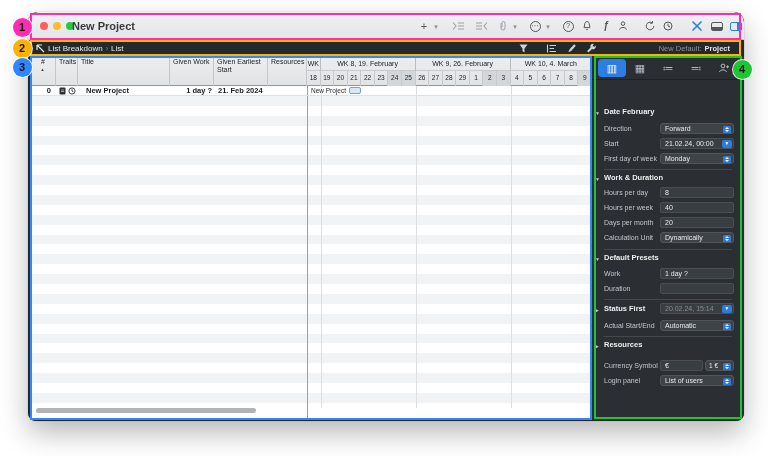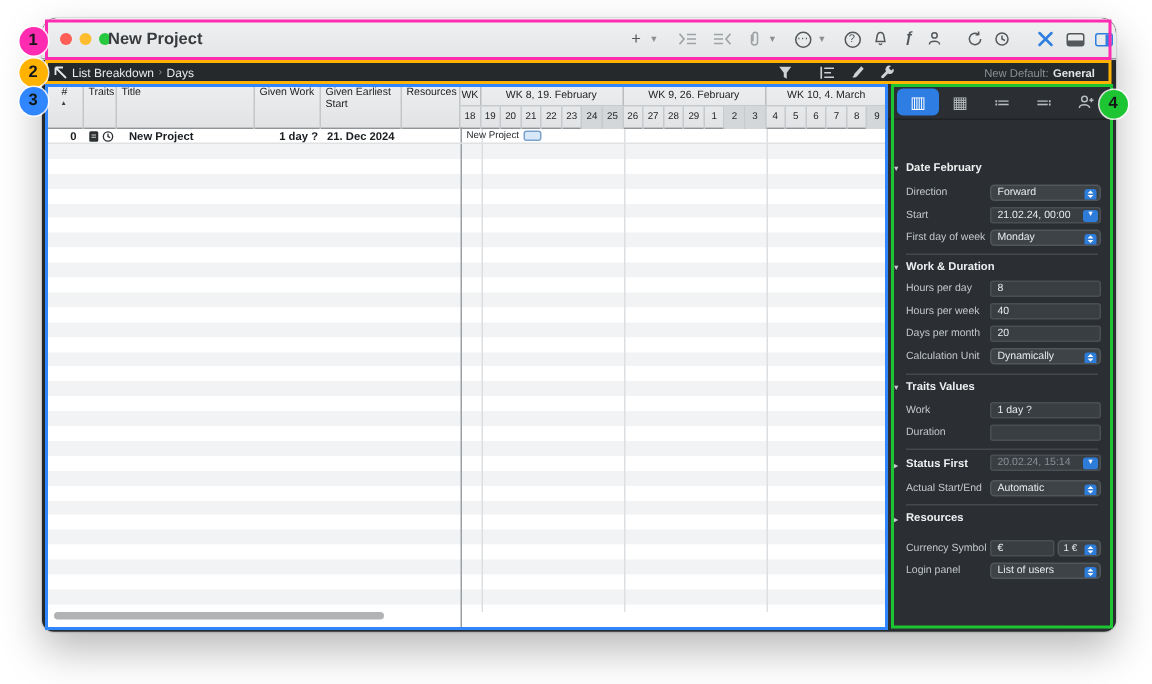--- a/index.html
+++ b/index.html
@@ -121,21 +121,21 @@
 
   <div class="toolbar2">
     <span class="t2i" style="left:6px">
       <svg width="11" height="11" viewBox="0 0 11 11">
           <path d="M2 2 L2 7 M2 2 L7 2 M2 2 L9 9" fill="none" stroke="#e4e7e9" stroke-width="1.2"></path>
         </svg>
     </span>
     <span class="crumb">
       <span>List Breakdown</span>
       <span class="sep">›</span>
-      <span>Days</span>
+      <span>List</span>
     </span>
     <span class="t2i" style="left:489px">
       <svg width="11" height="11" viewBox="0 0 11 11">
           <path d="M1.5 1.5 H9.5 L6.5 5.5 V9.5 L4.5 8.3 V5.5 Z" fill="currentColor"></path>
         </svg>
     </span>
     <span class="t2i" style="left:517px">
       <svg width="11" height="11" viewBox="0 0 11 11">
           <path d="M1.5 1.5 V9.5 M3.5 2.5 H10 M3.5 5.5 H8 M3.5 8.5 H10" fill="none" stroke="currentColor" stroke-width="1.1"></path>
         </svg>
@@ -143,21 +143,21 @@
     <span class="t2i" style="left:537px">
       <svg width="11" height="11" viewBox="0 0 11 11">
           <path d="M8.2 1.2 L9.8 2.8 L5.4 7.8 C4.6 8.8 3 9 2.2 8.4 C3.2 8 3.4 6.6 3.6 6.2 Z" fill="currentColor"></path>
         </svg>
     </span>
     <span class="t2i" style="left:557px">
       <svg width="11" height="11" viewBox="0 0 11 11">
           <path d="M9.6 2.6 A2.6 2.6 0 0 1 6 6 L3 9 A1 1 0 0 1 1.6 7.6 L4.6 4.6 A2.6 2.6 0 0 1 8 1 L6.6 2.4 L8.2 4 Z" fill="currentColor"></path>
         </svg>
     </span>
-    <span class="proj-label"><span>New Default:</span><b>General</b></span>
+    <span class="proj-label"><span>New Default:</span><b>Project</b></span>
   </div>
 
   <div class="main">
     <div class="tbody" id="tbody">
         <div style="position: absolute; left: 0px; top: 40px; width: 562px; height: 9.9px; background: rgb(242, 243, 244);"></div>
         <div style="position: absolute; left: 0px; top: 49.9px; width: 562px; height: 9.9px; background: rgb(255, 255, 255);"></div>
         <div style="position: absolute; left: 0px; top: 59.8px; width: 562px; height: 9.9px; background: rgb(242, 243, 244);"></div>
         <div style="position: absolute; left: 0px; top: 69.7px; width: 562px; height: 9.9px; background: rgb(255, 255, 255);"></div>
         <div style="position: absolute; left: 0px; top: 79.6px; width: 562px; height: 9.9px; background: rgb(242, 243, 244);"></div>
         <div style="position: absolute; left: 0px; top: 89.5px; width: 562px; height: 9.9px; background: rgb(255, 255, 255);"></div>
@@ -231,21 +231,21 @@
             <rect x="0.5" y="0.5" width="6" height="7" rx="1" fill="#2e3133"></rect>
             <path d="M2 3 H5 M2 4.5 H5" stroke="#cfd2d4" stroke-width="0.7"></path>
           </svg>
         <svg width="8" height="8" viewBox="0 0 8 8">
             <circle cx="4" cy="4" r="3.1" fill="none" stroke="#2e3133" stroke-width="0.9"></circle>
             <path d="M4 2.2 V4 L5.4 4.8" fill="none" stroke="#2e3133" stroke-width="0.9"></path>
           </svg>
       </span>
       <span class="cell" style="left:56px;width:82px">New Project</span>
       <span class="cell" style="left:140px;width:42px;text-align:right">1 day ?</span>
-      <span class="cell" style="left:188px;width:50px">21. Dec 2024</span>
+      <span class="cell" style="left:188px;width:50px">21. Feb 2024</span>
       <span class="glabel">New Project</span>
       <span class="gbar"></span>
     </div>
     <div class="hscroll"></div>
   </div>
 
   <div class="sidebar">
     <div class="tabbar">
       <span class="tab sel" style="left:6px">
           <span>▥</span>
@@ -291,21 +291,21 @@
         <div style="position: absolute; top: 122px; left: 68px; width: 74px; height: 11px; font-size: 7px; line-height: 10px; color: rgb(233, 235, 237); white-space: nowrap; overflow: hidden; background: rgb(57, 62, 67); border: 1px solid rgb(74, 79, 84); border-radius: 2px; padding: 0px 4px;">40</div>
         <div style="position: absolute; left: 12px; top: 139px; width: 56px; font-size: 7px; color: rgb(195, 199, 202); white-space: nowrap;">Days per month</div>
         <div style="position: absolute; top: 137px; left: 68px; width: 74px; height: 11px; font-size: 7px; line-height: 10px; color: rgb(233, 235, 237); white-space: nowrap; overflow: hidden; background: rgb(57, 62, 67); border: 1px solid rgb(74, 79, 84); border-radius: 2px; padding: 0px 4px;">20</div>
         <div style="position: absolute; left: 12px; top: 154px; width: 56px; font-size: 7px; color: rgb(195, 199, 202); white-space: nowrap;">Calculation Unit</div>
         <div style="position: absolute; top: 152px; left: 68px; width: 74px; height: 11px; font-size: 7px; line-height: 10px; color: rgb(233, 235, 237); white-space: nowrap; overflow: hidden; background: rgb(62, 67, 72); border: 1px solid rgb(81, 86, 91); border-radius: 3px; padding: 0px 12px 0px 4px;">Dynamically<div style="position: absolute; right: 2px; top: 1.5px; width: 8px; height: 8px; background: rgb(46, 124, 217); border-radius: 2px;">
             <i class="su"></i>
             <i class="sv"></i>
           </div></div>
         <div style="position: absolute; left: 12px; top: 169px; width: 128px; height: 1px; background: rgb(69, 73, 77);"></div>
         <div style="position: absolute; left: 3px; top: 176px; font-size: 5px; color: rgb(199, 202, 205);">▼</div>
-        <div style="position: absolute; left: 12px; top: 173px; font-size: 7.5px; font-weight: bold; color: rgb(237, 239, 240); white-space: nowrap;">Traits Values</div>
+        <div style="position: absolute; left: 12px; top: 173px; font-size: 7.5px; font-weight: bold; color: rgb(237, 239, 240); white-space: nowrap;">Default Presets</div>
         <div style="position: absolute; left: 12px; top: 190px; width: 56px; font-size: 7px; color: rgb(195, 199, 202); white-space: nowrap;">Work</div>
         <div style="position: absolute; top: 188px; left: 68px; width: 74px; height: 11px; font-size: 7px; line-height: 10px; color: rgb(233, 235, 237); white-space: nowrap; overflow: hidden; background: rgb(57, 62, 67); border: 1px solid rgb(74, 79, 84); border-radius: 2px; padding: 0px 4px;">1 day ?</div>
         <div style="position: absolute; left: 12px; top: 205px; width: 56px; font-size: 7px; color: rgb(195, 199, 202); white-space: nowrap;">Duration</div>
         <div style="position: absolute; top: 203px; left: 68px; width: 74px; height: 11px; font-size: 7px; line-height: 10px; color: rgb(233, 235, 237); white-space: nowrap; overflow: hidden; background: rgb(57, 62, 67); border: 1px solid rgb(74, 79, 84); border-radius: 2px; padding: 0px 4px;"></div>
         <div style="position: absolute; left: 12px; top: 219px; width: 128px; height: 1px; background: rgb(69, 73, 77);"></div>
         <div style="position: absolute; left: 3px; top: 227px; font-size: 5px; color: rgb(199, 202, 205);">▶</div>
         <div style="position: absolute; left: 12px; top: 224px; font-size: 7.5px; font-weight: bold; color: rgb(237, 239, 240); white-space: nowrap;">Status First</div>
         <div style="position: absolute; top: 223px; left: 68px; width: 74px; height: 11px; font-size: 7px; line-height: 10px; color: rgb(138, 143, 148); white-space: nowrap; overflow: hidden; background: rgb(57, 62, 67); border: 1px solid rgb(74, 79, 84); border-radius: 2px; padding: 0px 13px 0px 4px;">20.02.24, 15:14<div style="position: absolute; right: 1px; top: 1px; width: 10px; height: 7.5px; background: rgb(46, 124, 217); border-radius: 2px; color: rgb(255, 255, 255); font-size: 5.5px; line-height: 7px; text-align: center;">▾</div></div>
         <div style="position: absolute; left: 12px; top: 242px; width: 56px; font-size: 7px; color: rgb(195, 199, 202); white-space: nowrap;">Actual Start/End</div>
         <div style="position: absolute; top: 240px; left: 68px; width: 74px; height: 11px; font-size: 7px; line-height: 10px; color: rgb(233, 235, 237); white-space: nowrap; overflow: hidden; background: rgb(62, 67, 72); border: 1px solid rgb(81, 86, 91); border-radius: 3px; padding: 0px 12px 0px 4px;">Automatic<div style="position: absolute; right: 2px; top: 1.5px; width: 8px; height: 8px; background: rgb(46, 124, 217); border-radius: 2px;">

